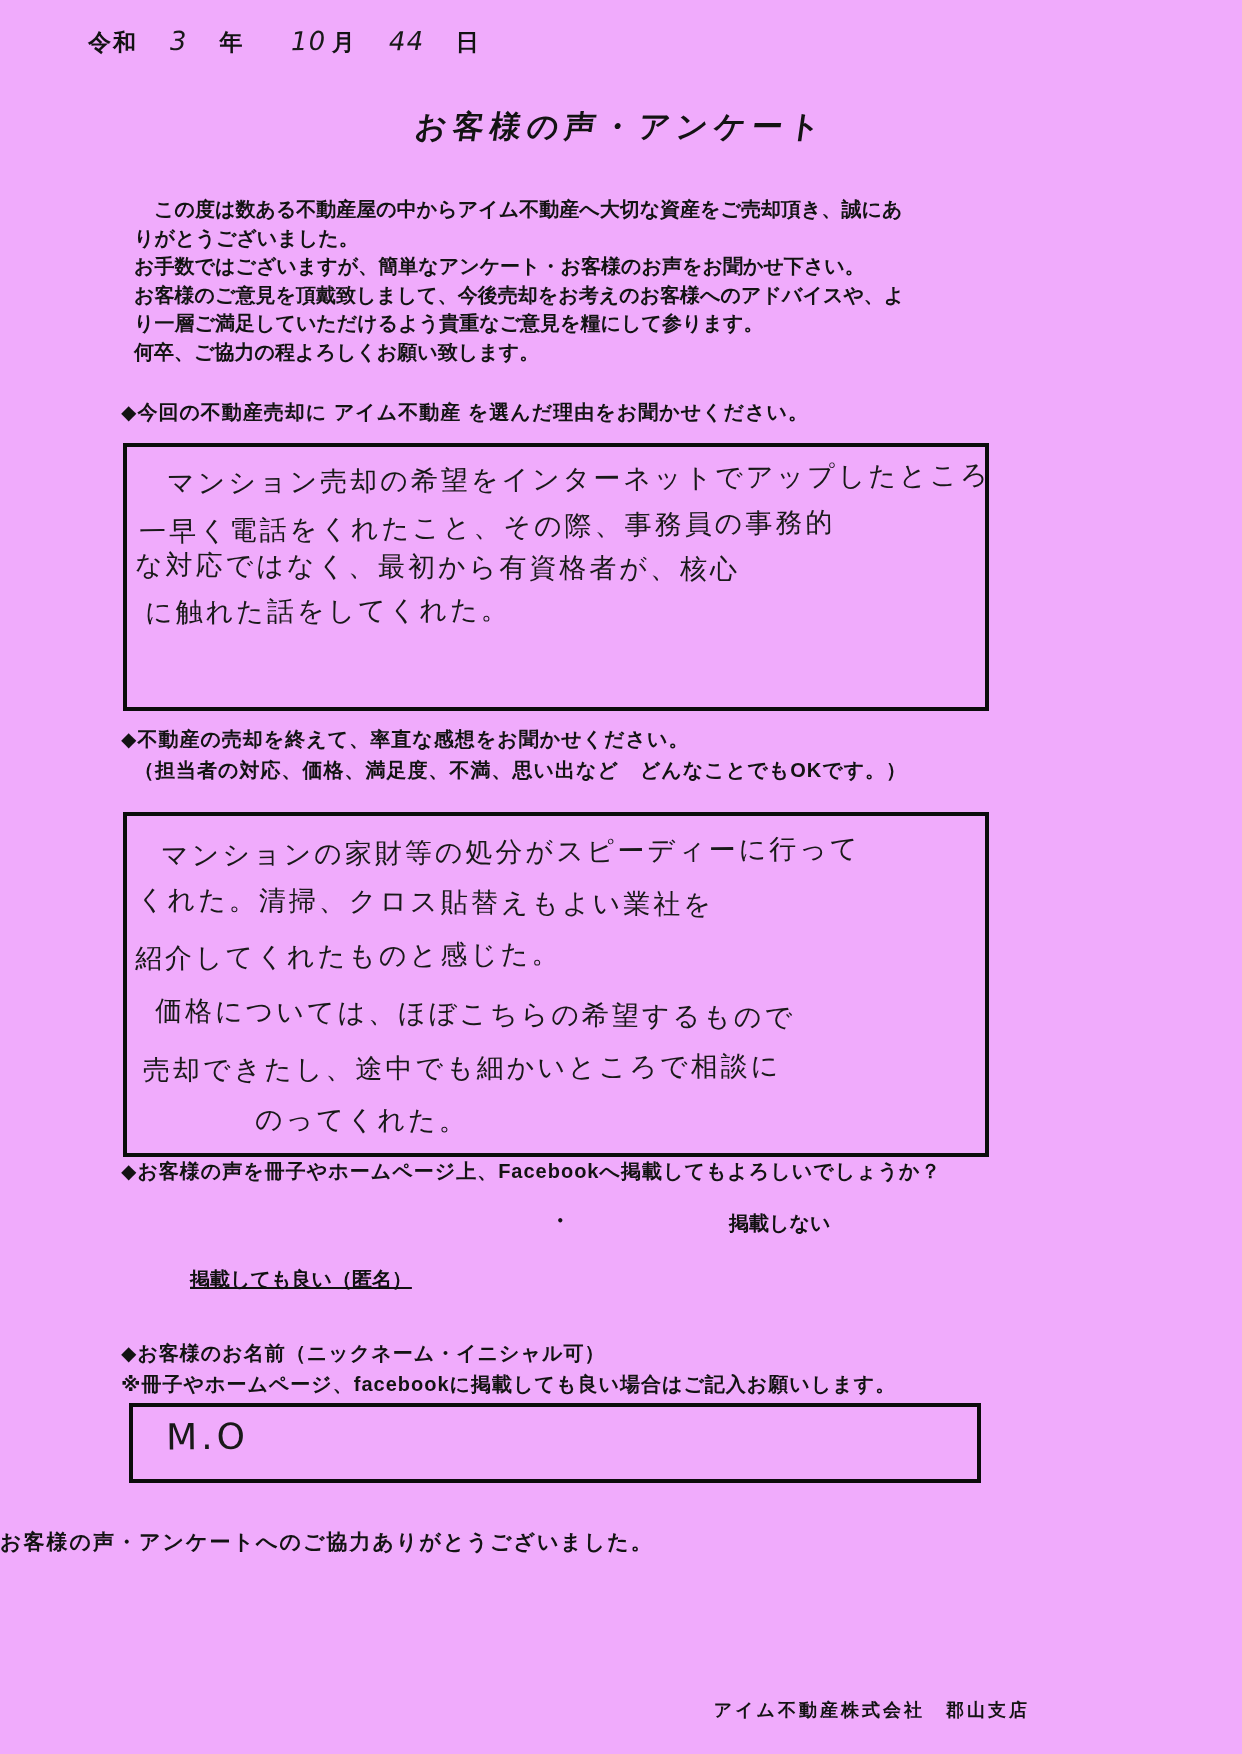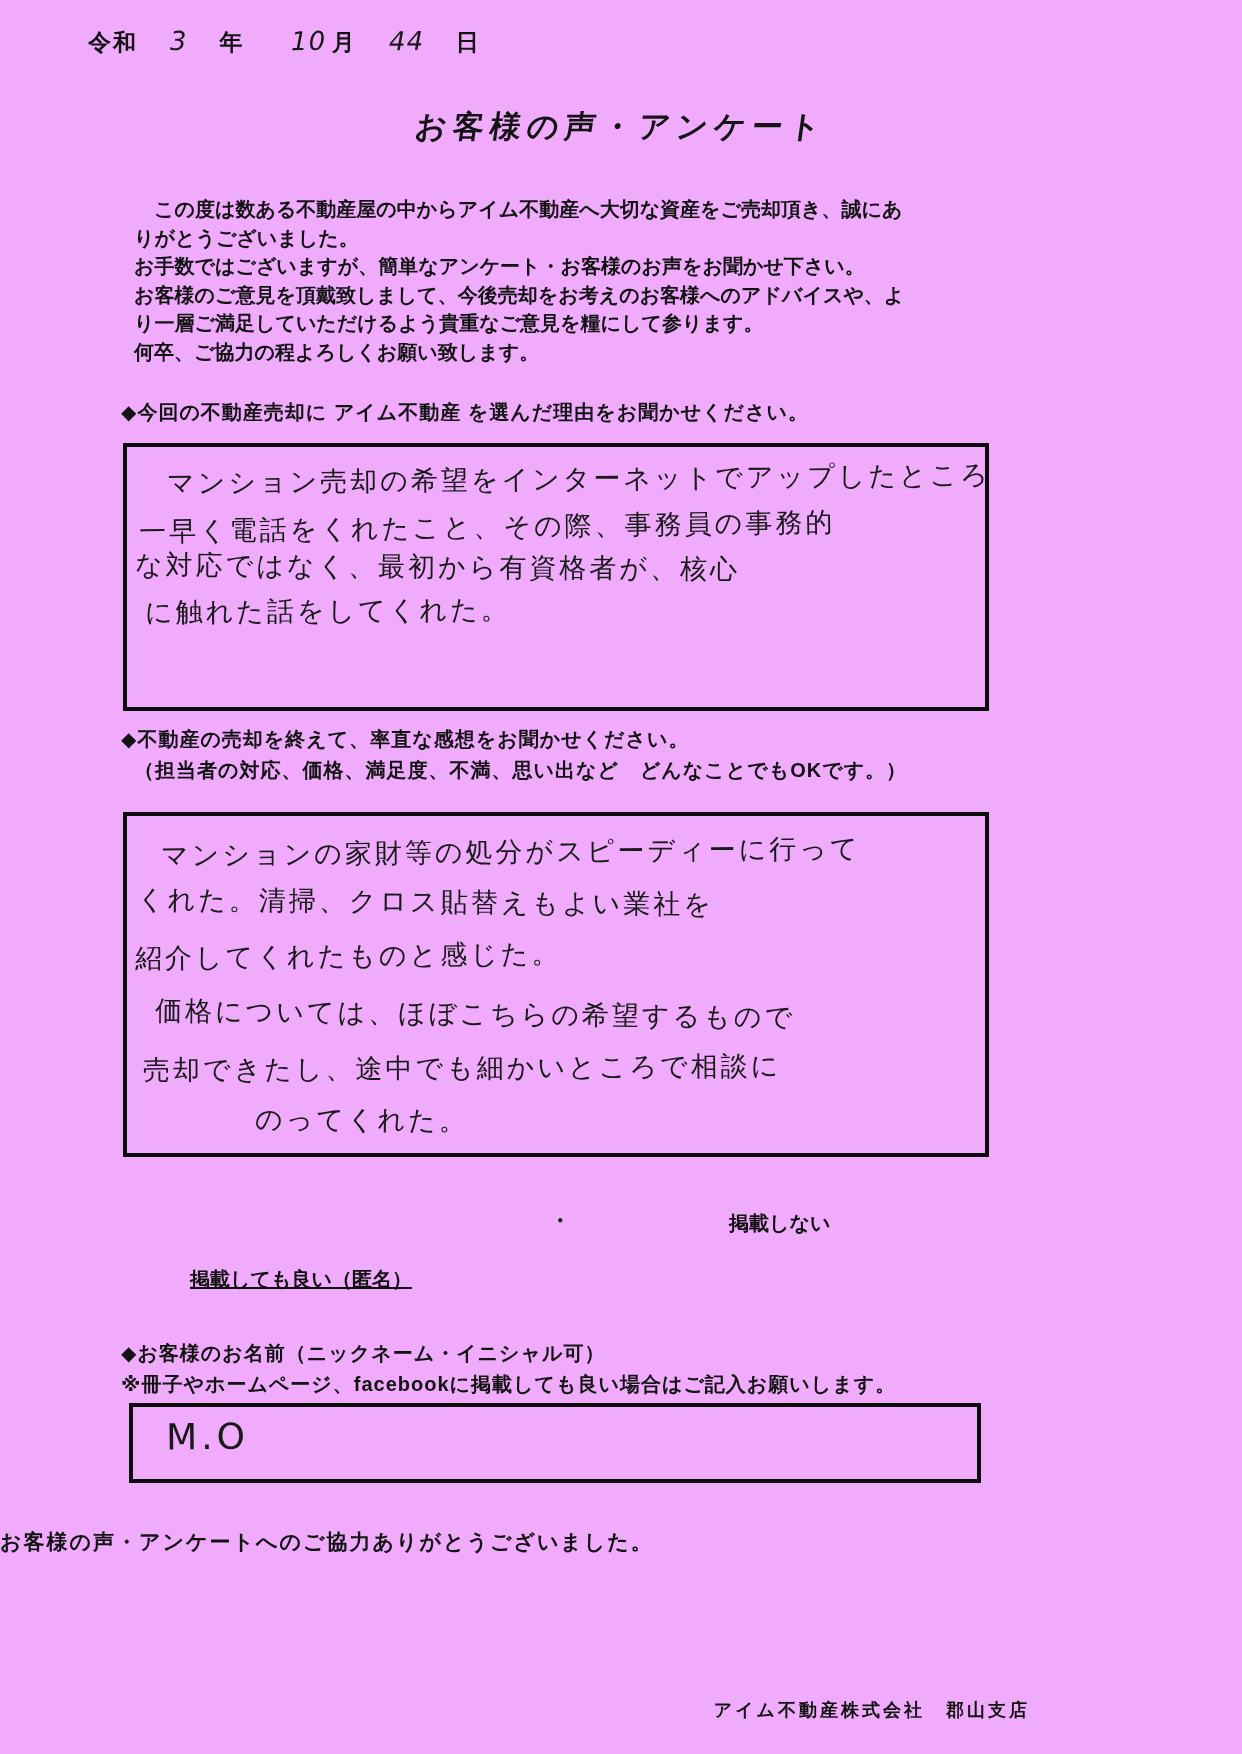--- a/index.html
+++ b/index.html
@@ -108,20 +108,21 @@
 
   <div class="abs answer-box box2">
     <div class="hw hw-line" style="top:18px;left:34px;">マンションの家財等の処分がスピーディーに行って</div>
     <div class="hw hw-line" style="top:68px;left:10px;transform:rotate(0.5deg);">くれた。清掃、クロス貼替えもよい業社を</div>
     <div class="hw hw-line" style="top:122px;left:8px;transform:rotate(-0.7deg);">紹介してくれたものと感じた。</div>
     <div class="hw hw-line" style="top:180px;left:28px;transform:rotate(0.6deg);">価格については、ほぼこちらの希望するもので</div>
     <div class="hw hw-line" style="top:234px;left:16px;transform:rotate(-0.4deg);">売却できたし、途中でも細かいところで相談に</div>
     <div class="hw hw-line" style="top:286px;left:128px;transform:rotate(0.3deg);">のってくれた。</div>
   </div>
 
+  <div class="abs q-label print q3-label">◆お客様の声を冊子やホームページ上、Facebookへ掲載してもよろしいでしょうか？</div>
   <div class="abs opt opt-allow">掲載しても良い（匿名）</div>
   <div class="abs opt-sep print">・</div>
   <div class="abs opt opt-deny">掲載しない</div>
 
   <div class="abs q-label print q4-l1">◆お客様のお名前（ニックネーム・イニシャル可）</div>
   <div class="abs q-label print q4-l2">※冊子やホームページ、facebookに掲載しても良い場合はご記入お願いします。</div>
 
   <div class="abs answer-box name-box"></div>
   <div class="abs hw name-hw">M.O</div>
 

